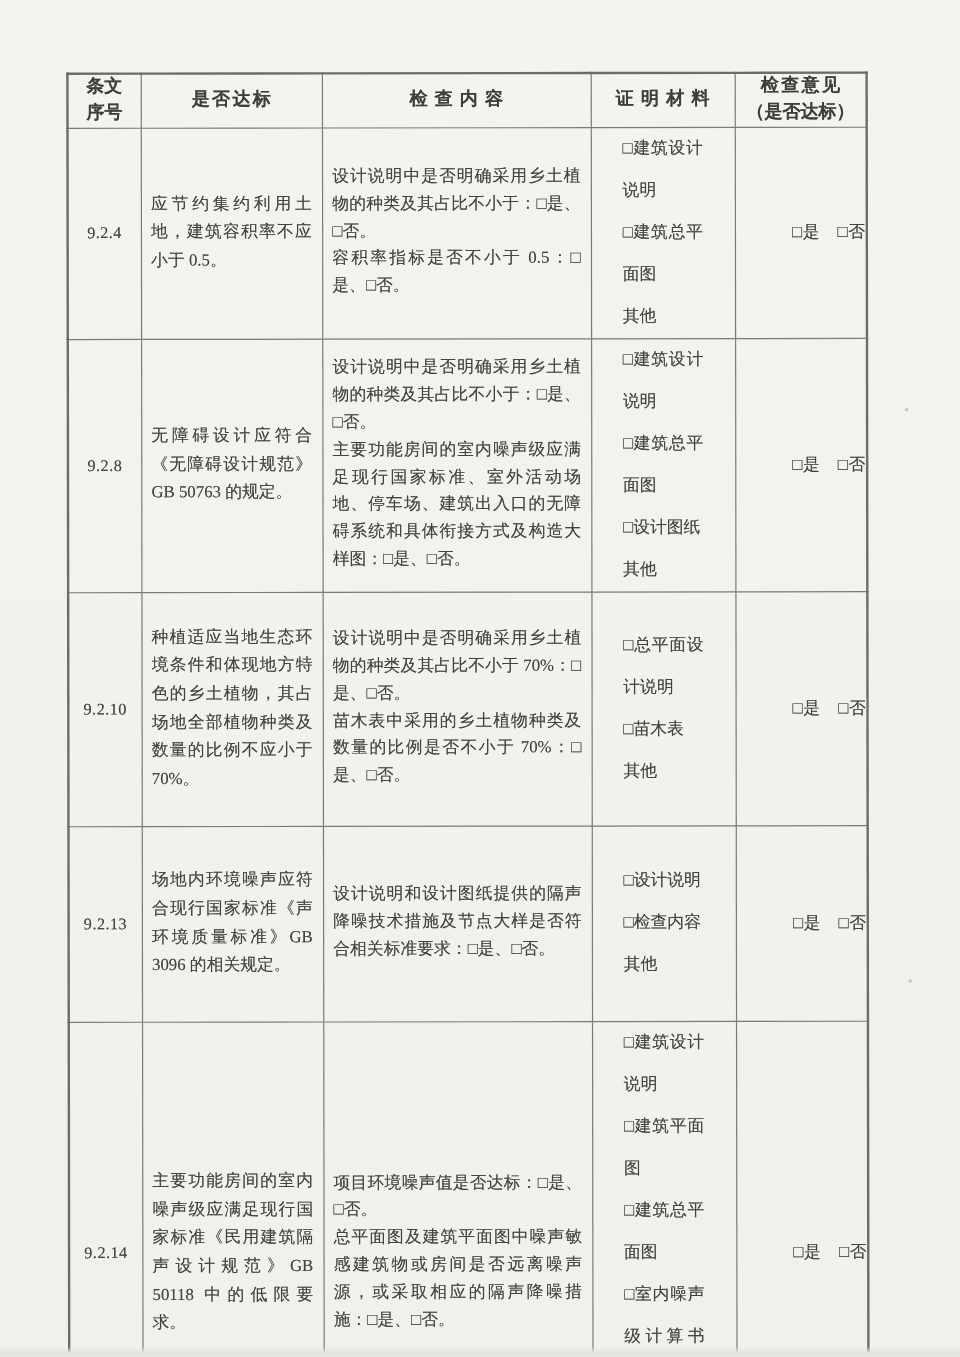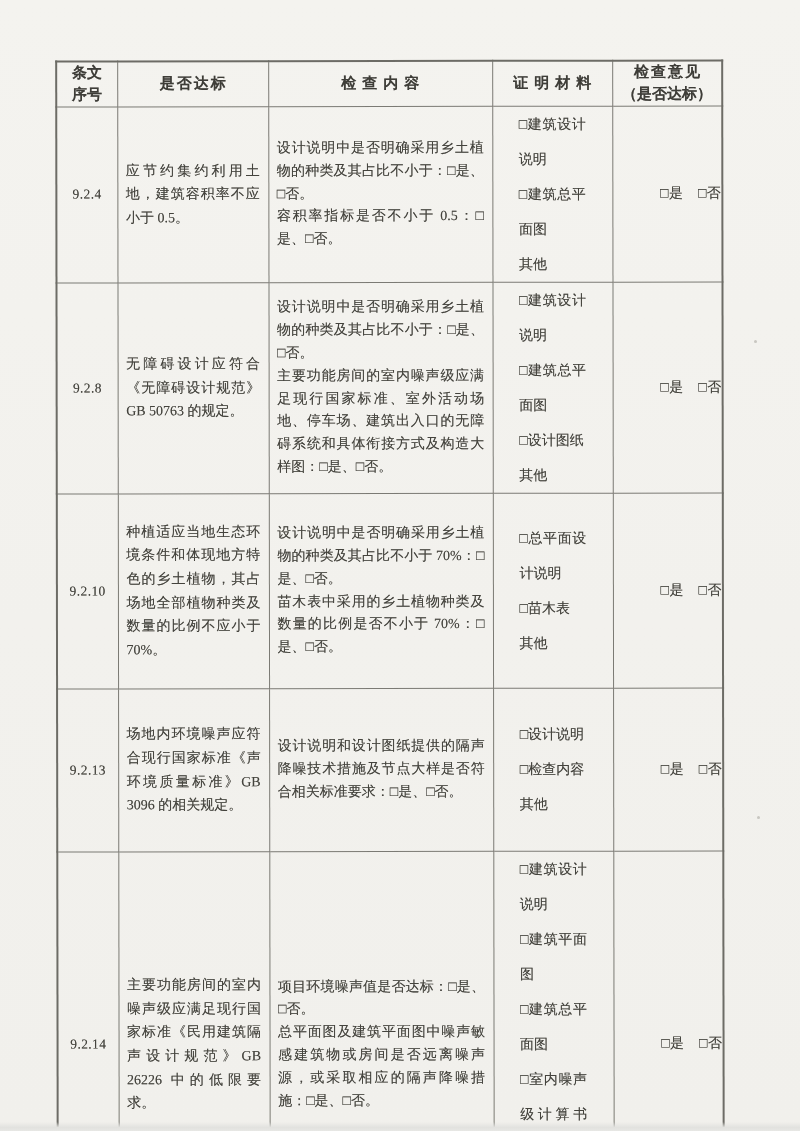--- a/index.html
+++ b/index.html
@@ -155,21 +155,21 @@
         <p>□设计说明</p>
         <p>□检查内容</p>
         <p>其他</p>
       </td>
       <td class="c5"><span>□是　□否</span></td>
     </tr>
 
     <tr class="r4">
       <td class="c1"><span>9.2.14</span></td>
       <td class="c2">
-            <div class="clause">主要功能房间的室内噪声级应满足现行国家标准《民用建筑隔声设计规范》GB 26226 中的低限要求。</div>
+            <div class="clause">主要功能房间的室内噪声级应满足现行国家标准《民用建筑隔声设计规范》GB 50118 中的低限要求。</div>
           </td>
       <td class="c3">
         <p>项目环境噪声值是否达标：□是、□否。</p>
         <p>总平面图及建筑平面图中噪声敏感建筑物或房间是否远离噪声源，或采取相应的隔声降噪措施：□是、□否。</p>
       </td>
       <td class="c4">
         <p>□建筑设计说明</p>
         <p>□建筑平面图</p>
         <p>□建筑总平面图</p>
         <p>□室内噪声级计算书或者模拟文件</p>

